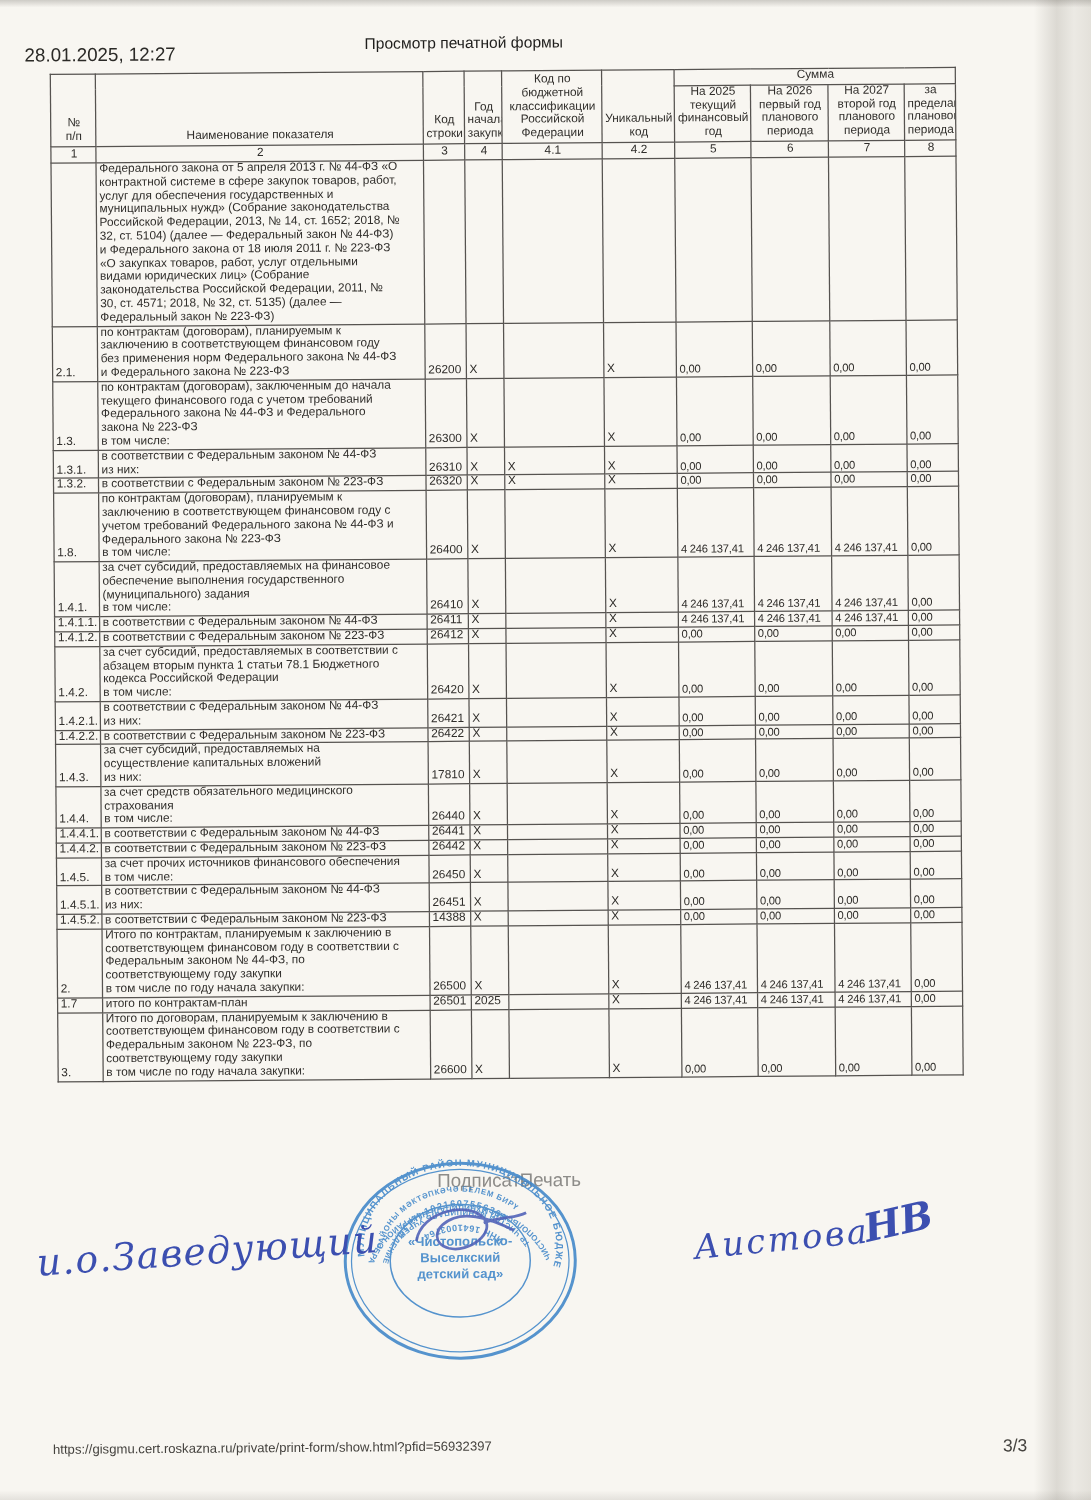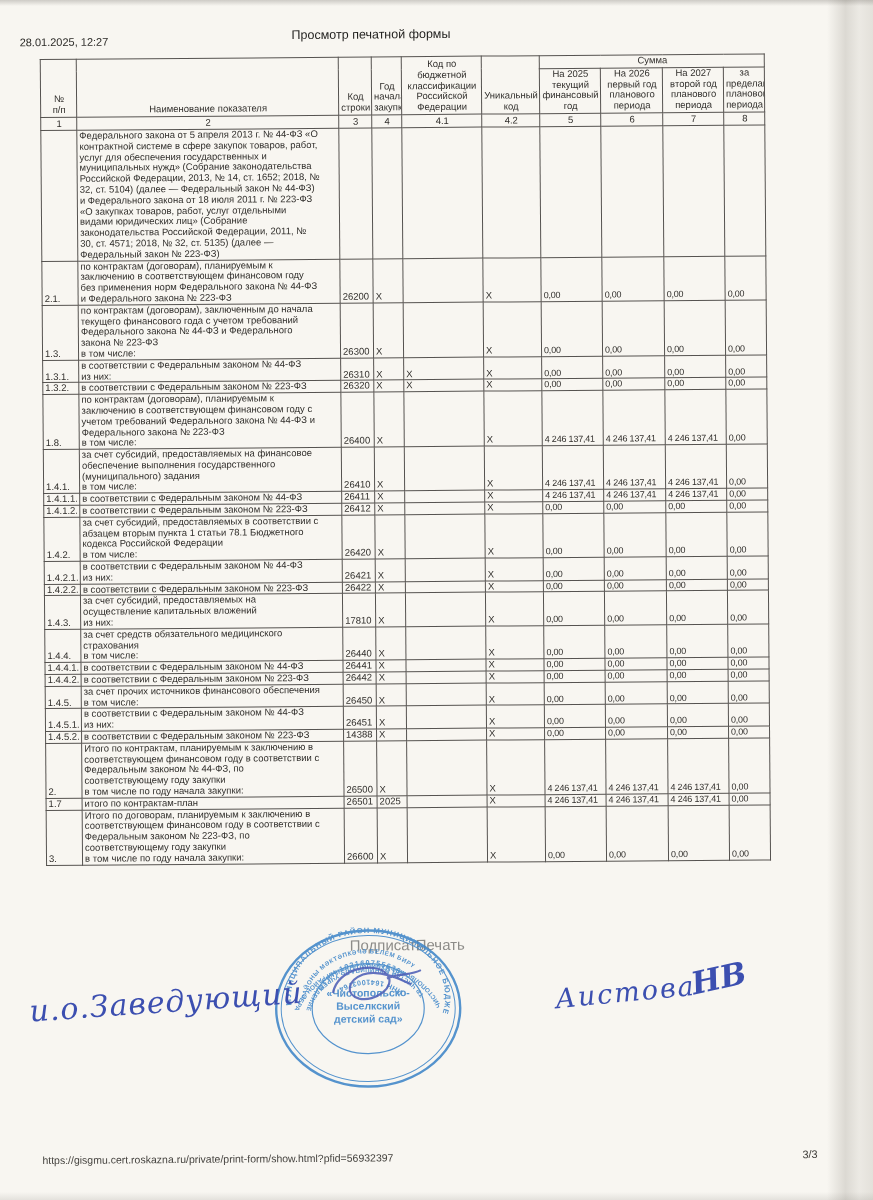--- a/index.html
+++ b/index.html
@@ -7,21 +7,21 @@
        background:#f8f6f1;font-family:"Liberation Sans",sans-serif;color:#33312e;}
   
   .edge-right{position:absolute;top:0;right:0;width:46px;height:100%;z-index:0;
     background:linear-gradient(to right, rgba(0,0,0,0) 0%, rgba(90,84,72,.18) 40%, rgba(90,84,72,.08) 70%, rgba(120,114,100,.16) 100%);}
   .edge-top{position:absolute;top:0;left:0;width:100%;height:6px;background:linear-gradient(to bottom, rgba(80,76,70,.25), rgba(0,0,0,0));z-index:0;}
   .edge-bottom{position:absolute;bottom:0;left:0;width:100%;height:8px;background:linear-gradient(to top, rgba(80,76,70,.12), rgba(0,0,0,0));z-index:0;}
 
   .content{position:absolute;left:0;top:0;width:873px;height:1200px;
     transform:rotate(-0.45deg);transform-origin:436px 600px;z-index:1;}
 
-  .datetime{position:absolute;left:24px;top:33px;font-size:11px;color:#2b2a27;}
+  .datetime{position:absolute;left:24px;top:33px;font-size:15px;color:#2b2a27;}
   .page-title{position:absolute;left:296px;top:27px;font-size:12.5px;color:#1f1e1c;}
 
   table.form{position:absolute;left:44px;top:56px;width:724px;border-collapse:collapse;
     table-layout:fixed;border:1.5px solid #403d39;}
   .form th,.form td{border:1px solid #565350;padding:0 1px 0 2px;font-weight:normal;
     font-size:9.5px;line-height:10.8px;color:#302e2b;overflow:hidden;}
   .form th{text-align:center;vertical-align:bottom;white-space:pre-line;padding-bottom:1px;}
   .form th.h-sum{vertical-align:middle;}
   .form tr.numrow th{white-space:nowrap;line-height:11px;}
   .form td{vertical-align:bottom;text-align:left;}
@@ -34,21 +34,21 @@
 
   .stamp{position:absolute;left:266px;top:922px;width:198px;height:172px;z-index:3;opacity:.88;}
 
   .handwriting{position:absolute;z-index:4;color:#3c4fb0;font-family:"DejaVu Serif",serif;
     font-style:italic;white-space:nowrap;}
   .hw-left{left:26px;top:982px;font-size:30px;letter-spacing:1px;transform:rotate(-3.5deg);}
   .hw-right{left:552px;top:978px;font-size:27px;letter-spacing:2px;transform:rotate(-5deg);}
   .hw-initials{left:688px;top:962px;font-size:31px;font-weight:bold;transform:rotate(-12deg);}
 
   .footer-url{position:absolute;left:38px;top:1151px;font-size:10.5px;color:#45433f;z-index:1;}
-  .footer-page{position:absolute;left:798px;top:1151px;font-size:11px;color:#45433f;z-index:1;}
+  .footer-page{position:absolute;left:798px;top:1151px;font-size:14px;color:#45433f;z-index:1;}
 </style>
 </head>
 <body>
 
 <div class="edge-top"></div>
 <div class="edge-bottom"></div>
 
 <div class="content">
 
   <div class="datetime">28.01.2025, 12:27</div>

